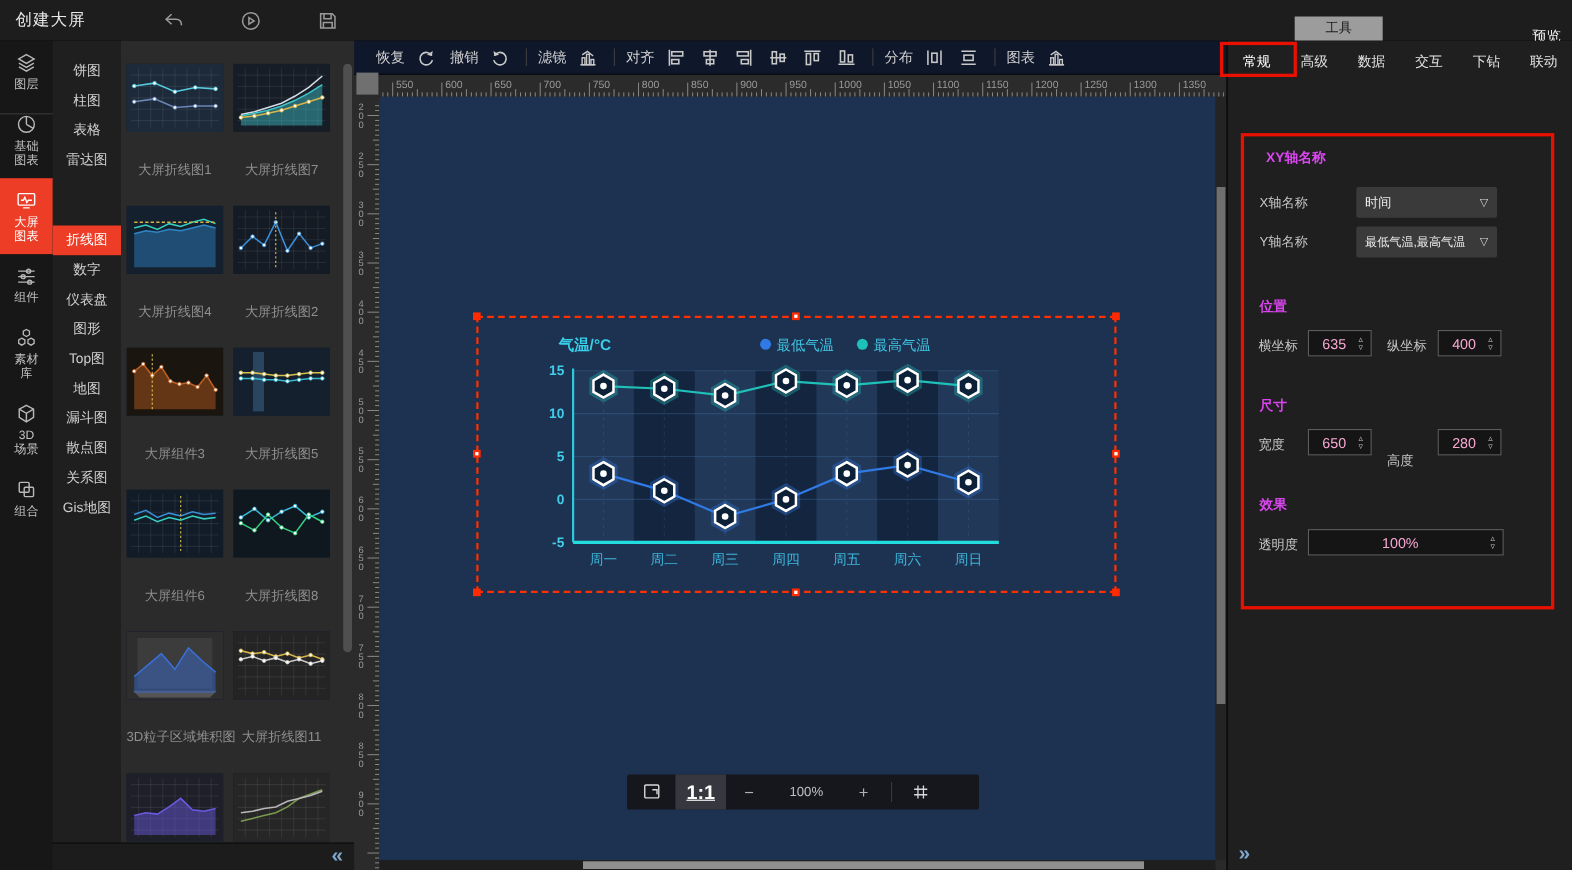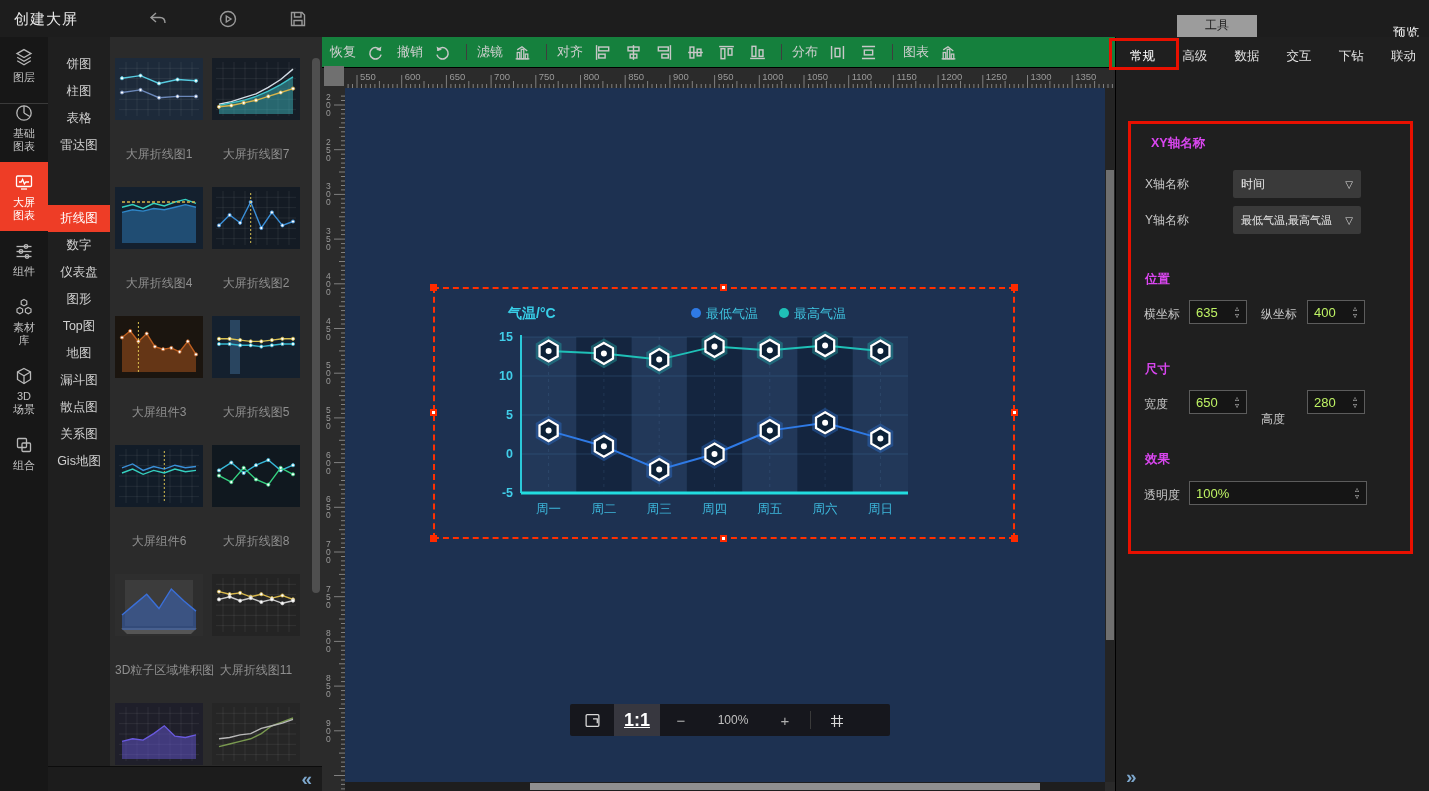--- a/index.html
+++ b/index.html
@@ -33,22 +33,22 @@
   #thumb-panel{position:absolute;left:110px;top:37px;width:212px;height:729px;background:#2b2b2b;overflow:hidden;}
   #thumb-grid{position:absolute;left:5px;top:21px;display:grid;grid-template-columns:88px 88px;column-gap:9px;row-gap:24px;}
   .thumb-cell{width:88px;cursor:pointer;}
   .thumb-box{width:88px;height:62px;background:#18212c;overflow:hidden;}
   .thumb-label{margin-top:26px;width:88px;text-align:center;font-size:12px;color:#8f8f8f;white-space:nowrap;}
   #thumb-scroll{position:absolute;right:2px;top:21px;width:8px;height:535px;background:#4f4f4f;border-radius:4px;}
   #left-bottom-bar{position:absolute;left:48px;top:766px;width:274px;height:25px;background:#1c1c1c;border-top:1px solid #0c0c0c;}
   .collapse-glyph{position:absolute;font-size:19px;line-height:22px;color:#7da7cc;cursor:pointer;font-weight:bold;}
 
   
-  #canvas-toolbar{position:absolute;left:322px;top:37px;width:793px;height:31px;background:#15803d;border-bottom:1px solid #000;
-                  display:flex;align-items:center;padding-left:8px;box-sizing:border-box;}
+  #canvas-toolbar{position:absolute;left:322px;top:37px;width:793px;height:31px;background:#0f172a;border-bottom:1px solid #000;
+                  display:flex;align-items:center;padding-left:20px;box-sizing:border-box;}
   .tb-label{font-size:13px;color:#cfcfcf;margin-right:10px;cursor:pointer;white-space:nowrap;}
   .tb-icon{width:19px;height:19px;color:#c8c8c8;margin-right:12px;cursor:pointer;flex:0 0 auto;}
   .tb-div{width:1px;height:16px;background:#3e3e3e;margin:0 10px 0 2px;flex:0 0 auto;}
 
   #ruler-corner{position:absolute;left:322px;top:68px;width:23px;height:20px;background:#2b2b2b;}
   #ruler-corner .sq{position:absolute;left:2px;top:-2px;width:20px;height:20px;background:#707070;}
   #h-ruler{position:absolute;left:345px;top:68px;width:768px;height:20px;background:#2b2b2b;display:block;}
   #v-ruler{position:absolute;left:322px;top:88px;width:23px;height:703px;background:#2b2b2b;display:block;}
 
   #canvas{position:absolute;left:345px;top:88px;width:760px;height:694px;background:#1d3151;overflow:hidden;}
@@ -86,22 +86,22 @@
   #panel-tabs{position:absolute;left:0;top:11px;width:314px;display:flex;justify-content:space-between;padding:0 14px;box-sizing:border-box;}
   .p-tab{font-size:12.5px;color:#e2e2e2;cursor:pointer;}
   .sec-title{position:absolute;font-size:12.5px;font-weight:bold;color:#d946ef;}
   .fld-label{position:absolute;font-size:12px;color:#c6c6c6;}
   .dropdown{position:absolute;width:128px;height:28px;background:#3a3a3a;border-radius:2px;display:flex;align-items:center;
             padding:0 8px;box-sizing:border-box;cursor:pointer;}
   .dropdown .dd-txt{flex:1;font-size:12px;color:#ececec;white-space:nowrap;overflow:hidden;}
   .dropdown .dd-txt.small{font-size:11px;}
   .dropdown .dd-arrow{font-size:10px;color:#dcdcdc;margin-left:4px;}
   .numbox{position:absolute;height:24px;background:#151515;border:1px solid #5c5c5c;box-sizing:border-box;display:flex;align-items:center;}
-  .numbox input{flex:1;min-width:0;background:transparent;border:0;outline:none;color:#bef264;font-size:13px;padding:0 0 0 6px;
-                font-family:"Liberation Sans",sans-serif;}
+  .numbox input{flex:1;min-width:0;background:transparent;border:0;outline:none;color:#f9a8d4;font-size:13px;padding:0 0 0 6px;
+                font-family:"Liberation Sans",sans-serif;text-align:center;}
   .stepper{width:14px;display:flex;flex-direction:column;align-items:center;line-height:7px;color:#c0c0c0;font-size:8px;cursor:pointer;
            padding-right:2px;}
 
   
   .anno{position:absolute;border:3px solid #e81000;pointer-events:none;z-index:60;}
   #anno-tab{left:1109px;top:38px;width:64px;height:26px;}
   #anno-panel{left:1128px;top:121px;width:279px;height:427px;}
 </style>
 </head>
 <body>

